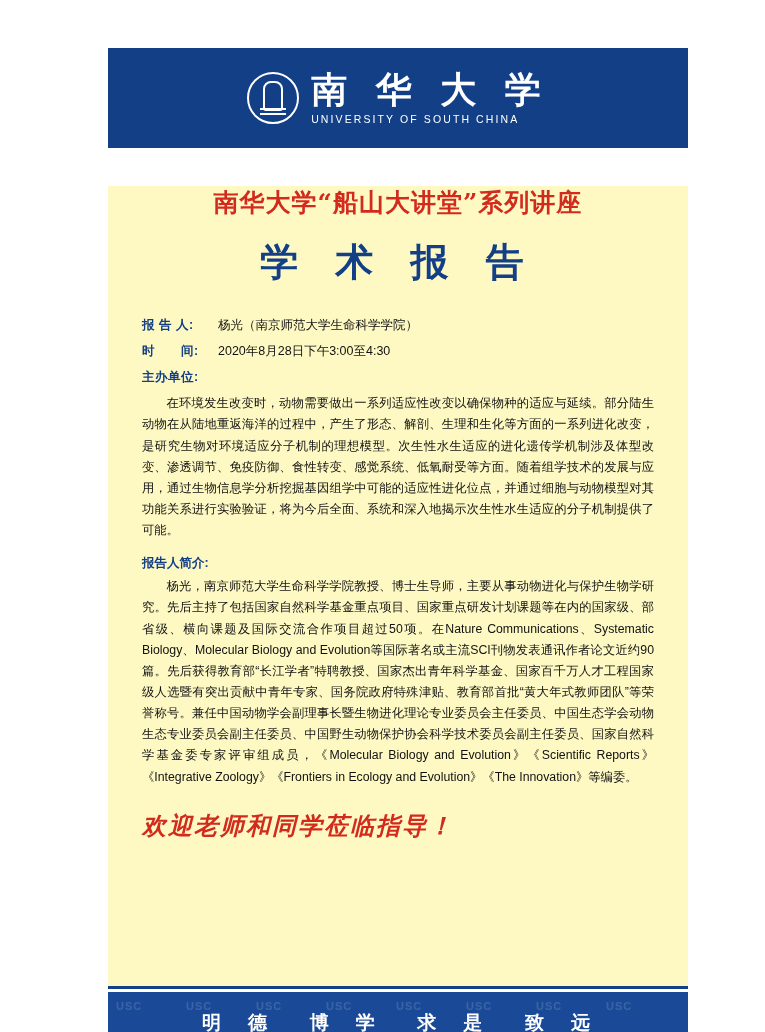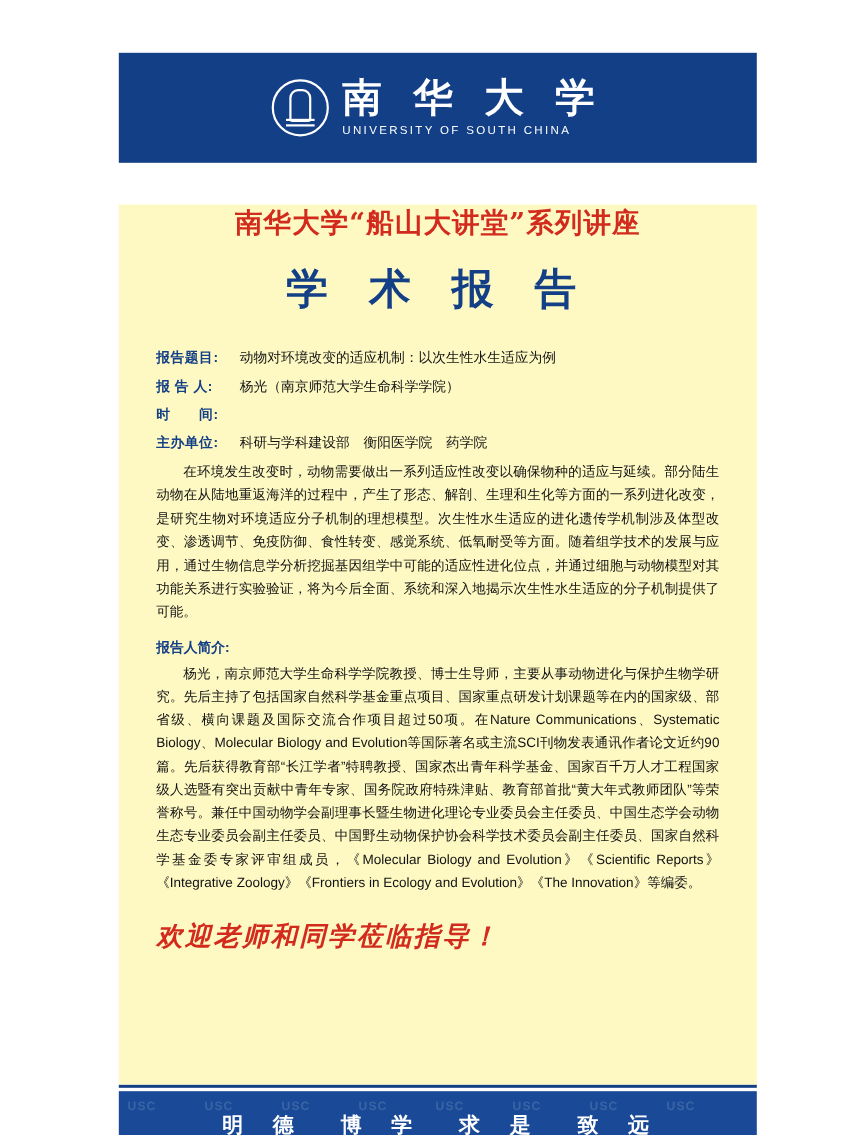--- a/index.html
+++ b/index.html
@@ -209,33 +209,29 @@
     </div>
   </div>
 
   <div class="body-area">
 
     <div class="title-1">南华大学“船山大讲堂”系列讲座</div>
     <div class="title-2">学 术 报 告</div>
 
     <div class="fields">
       <div class="field-row">
-        <div class="field-label">报告题目:</div>
-        <div class="field-value">动物对环境改变的适应机制：以次生性水生适应为例</div>
-      </div>
-      <div class="field-row">
         <div class="field-label">报 告 人:</div>
         <div class="field-value">杨光（南京师范大学生命科学学院）</div>
       </div>
       <div class="field-row">
         <div class="field-label">时　　间:</div>
+        <div class="field-value">2020年8月28日下午3:00至4:30</div>
       </div>
       <div class="field-row">
         <div class="field-label">主办单位:</div>
-        <div class="field-value">科研与学科建设部　衡阳医学院　药学院</div>
       </div>
     </div>
 
     <p class="para">在环境发生改变时，动物需要做出一系列适应性改变以确保物种的适应与延续。部分陆生动物在从陆地重返海洋的过程中，产生了形态、解剖、生理和生化等方面的一系列进化改变，是研究生物对环境适应分子机制的理想模型。次生性水生适应的进化遗传学机制涉及体型改变、渗透调节、免疫防御、食性转变、感觉系统、低氧耐受等方面。随着组学技术的发展与应用，通过生物信息学分析挖掘基因组学中可能的适应性进化位点，并通过细胞与动物模型对其功能关系进行实验验证，将为今后全面、系统和深入地揭示次生性水生适应的分子机制提供了可能。</p>
 
     <div class="section-head">报告人简介:</div>
     <p class="para">杨光，南京师范大学生命科学学院教授、博士生导师，主要从事动物进化与保护生物学研究。先后主持了包括国家自然科学基金重点项目、国家重点研发计划课题等在内的国家级、部省级、横向课题及国际交流合作项目超过50项。在Nature Communications、Systematic Biology、Molecular Biology and Evolution等国际著名或主流SCI刊物发表通讯作者论文近约90篇。先后获得教育部“长江学者”特聘教授、国家杰出青年科学基金、国家百千万人才工程国家级人选暨有突出贡献中青年专家、国务院政府特殊津贴、教育部首批“黄大年式教师团队”等荣誉称号。兼任中国动物学会副理事长暨生物进化理论专业委员会主任委员、中国生态学会动物生态专业委员会副主任委员、中国野生动物保护协会科学技术委员会副主任委员、国家自然科学基金委专家评审组成员，《Molecular Biology and Evolution》《Scientific Reports》《Integrative Zoology》《Frontiers in Ecology and Evolution》《The Innovation》等编委。</p>
 
     <div class="welcome">欢迎老师和同学莅临指导！</div>
   </div>

